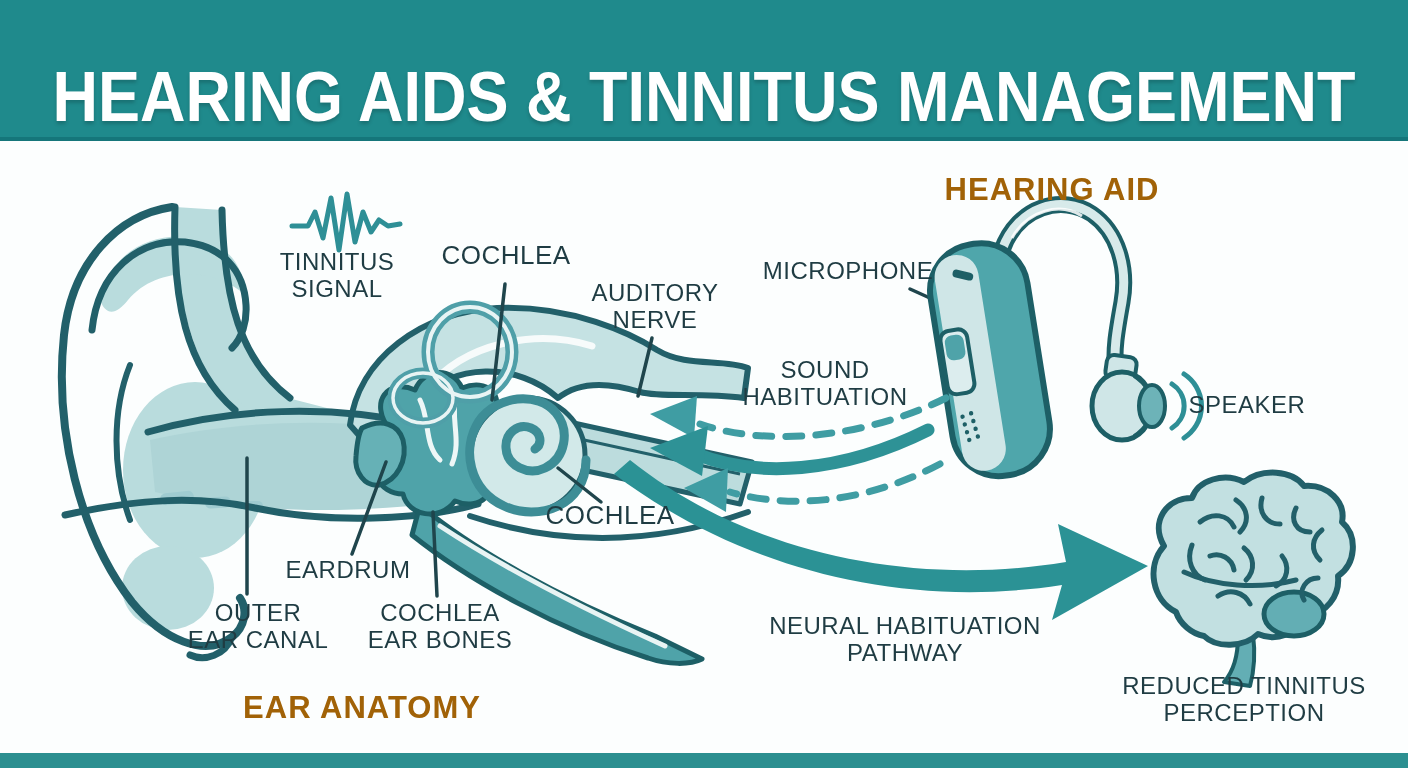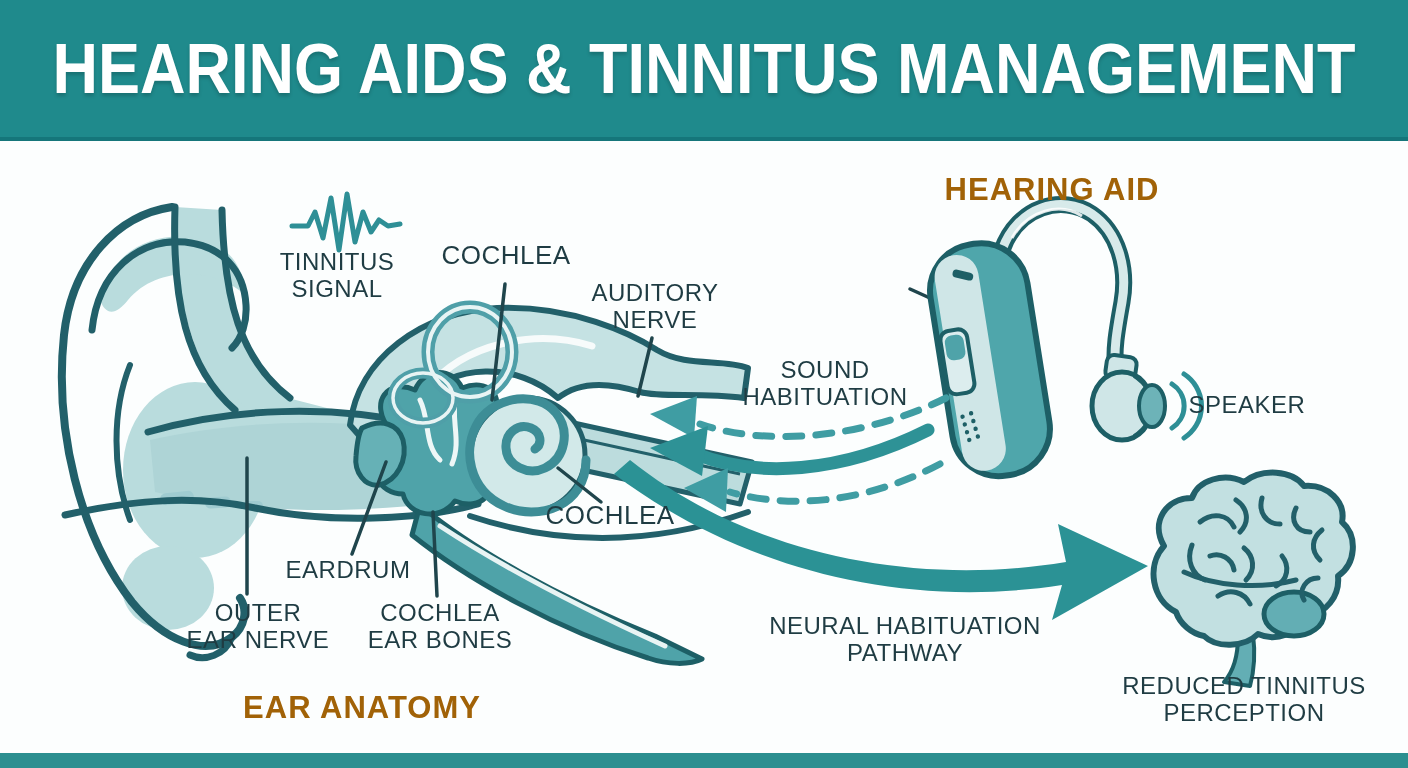--- a/index.html
+++ b/index.html
@@ -4,21 +4,21 @@
 <style>
   html,body{margin:0;padding:0;background:#e8e8e8;}
   .stage{
     position:relative;width:1408px;height:768px;overflow:hidden;
     background:#fcfefe;
     font-family:"Liberation Sans","DejaVu Sans",sans-serif;
   }
   .header-band{
     position:absolute;left:0;top:0;width:1408px;height:137px;
     background:#1f8a8c;border-bottom:4px solid #15767a;
-    display:flex;align-items:center;justify-content:center;
+    display:flex;align-items:flex-end;justify-content:center;
   }
   .header-band .title{
     color:#ffffff;font-size:70px;font-weight:700;letter-spacing:0px;
     transform:scaleX(.9);transform-origin:center;white-space:nowrap;
     text-shadow:0 3px 4px rgba(0,0,0,.18);
   }
   .footer-band{
     position:absolute;left:0;bottom:0;width:1408px;height:15px;background:#2c8f90;
   }
   svg.canvas{position:absolute;left:0;top:0;}
@@ -189,35 +189,36 @@
 
   <div class="lbl big" style="left:506px;top:241px">COCHLEA</div>
 
   <div class="lbl" style="left:655px;top:279px">
     <span>AUDITORY</span><br>
     <span>NERVE</span>
   </div>
 
   <div class="section-title" style="left:1052px;top:172px">HEARING AID</div>
 
+  <div class="lbl" style="left:848px;top:257px">MICROPHONE</div>
 
   <div class="lbl" style="left:825px;top:356px">
     <span>SOUND</span><br>
     <span>HABITUATION</span>
   </div>
 
   <div class="lbl" style="left:1247px;top:391px">SPEAKER</div>
 
   <div class="lbl big" style="left:610px;top:501px">COCHLEA</div>
 
   <div class="lbl" style="left:348px;top:556px">EARDRUM</div>
 
   <div class="lbl" style="left:258px;top:599px">
     <span>OUTER</span><br>
-    <span>EAR NERVE</span>
+    <span>EAR CANAL</span>
   </div>
 
   <div class="lbl" style="left:440px;top:599px">
     <span>COCHLEA</span><br>
     <span>EAR BONES</span>
   </div>
 
   <div class="section-title" style="left:362px;top:690px">EAR ANATOMY</div>
 
   <div class="lbl" style="left:1244px;top:672px">

